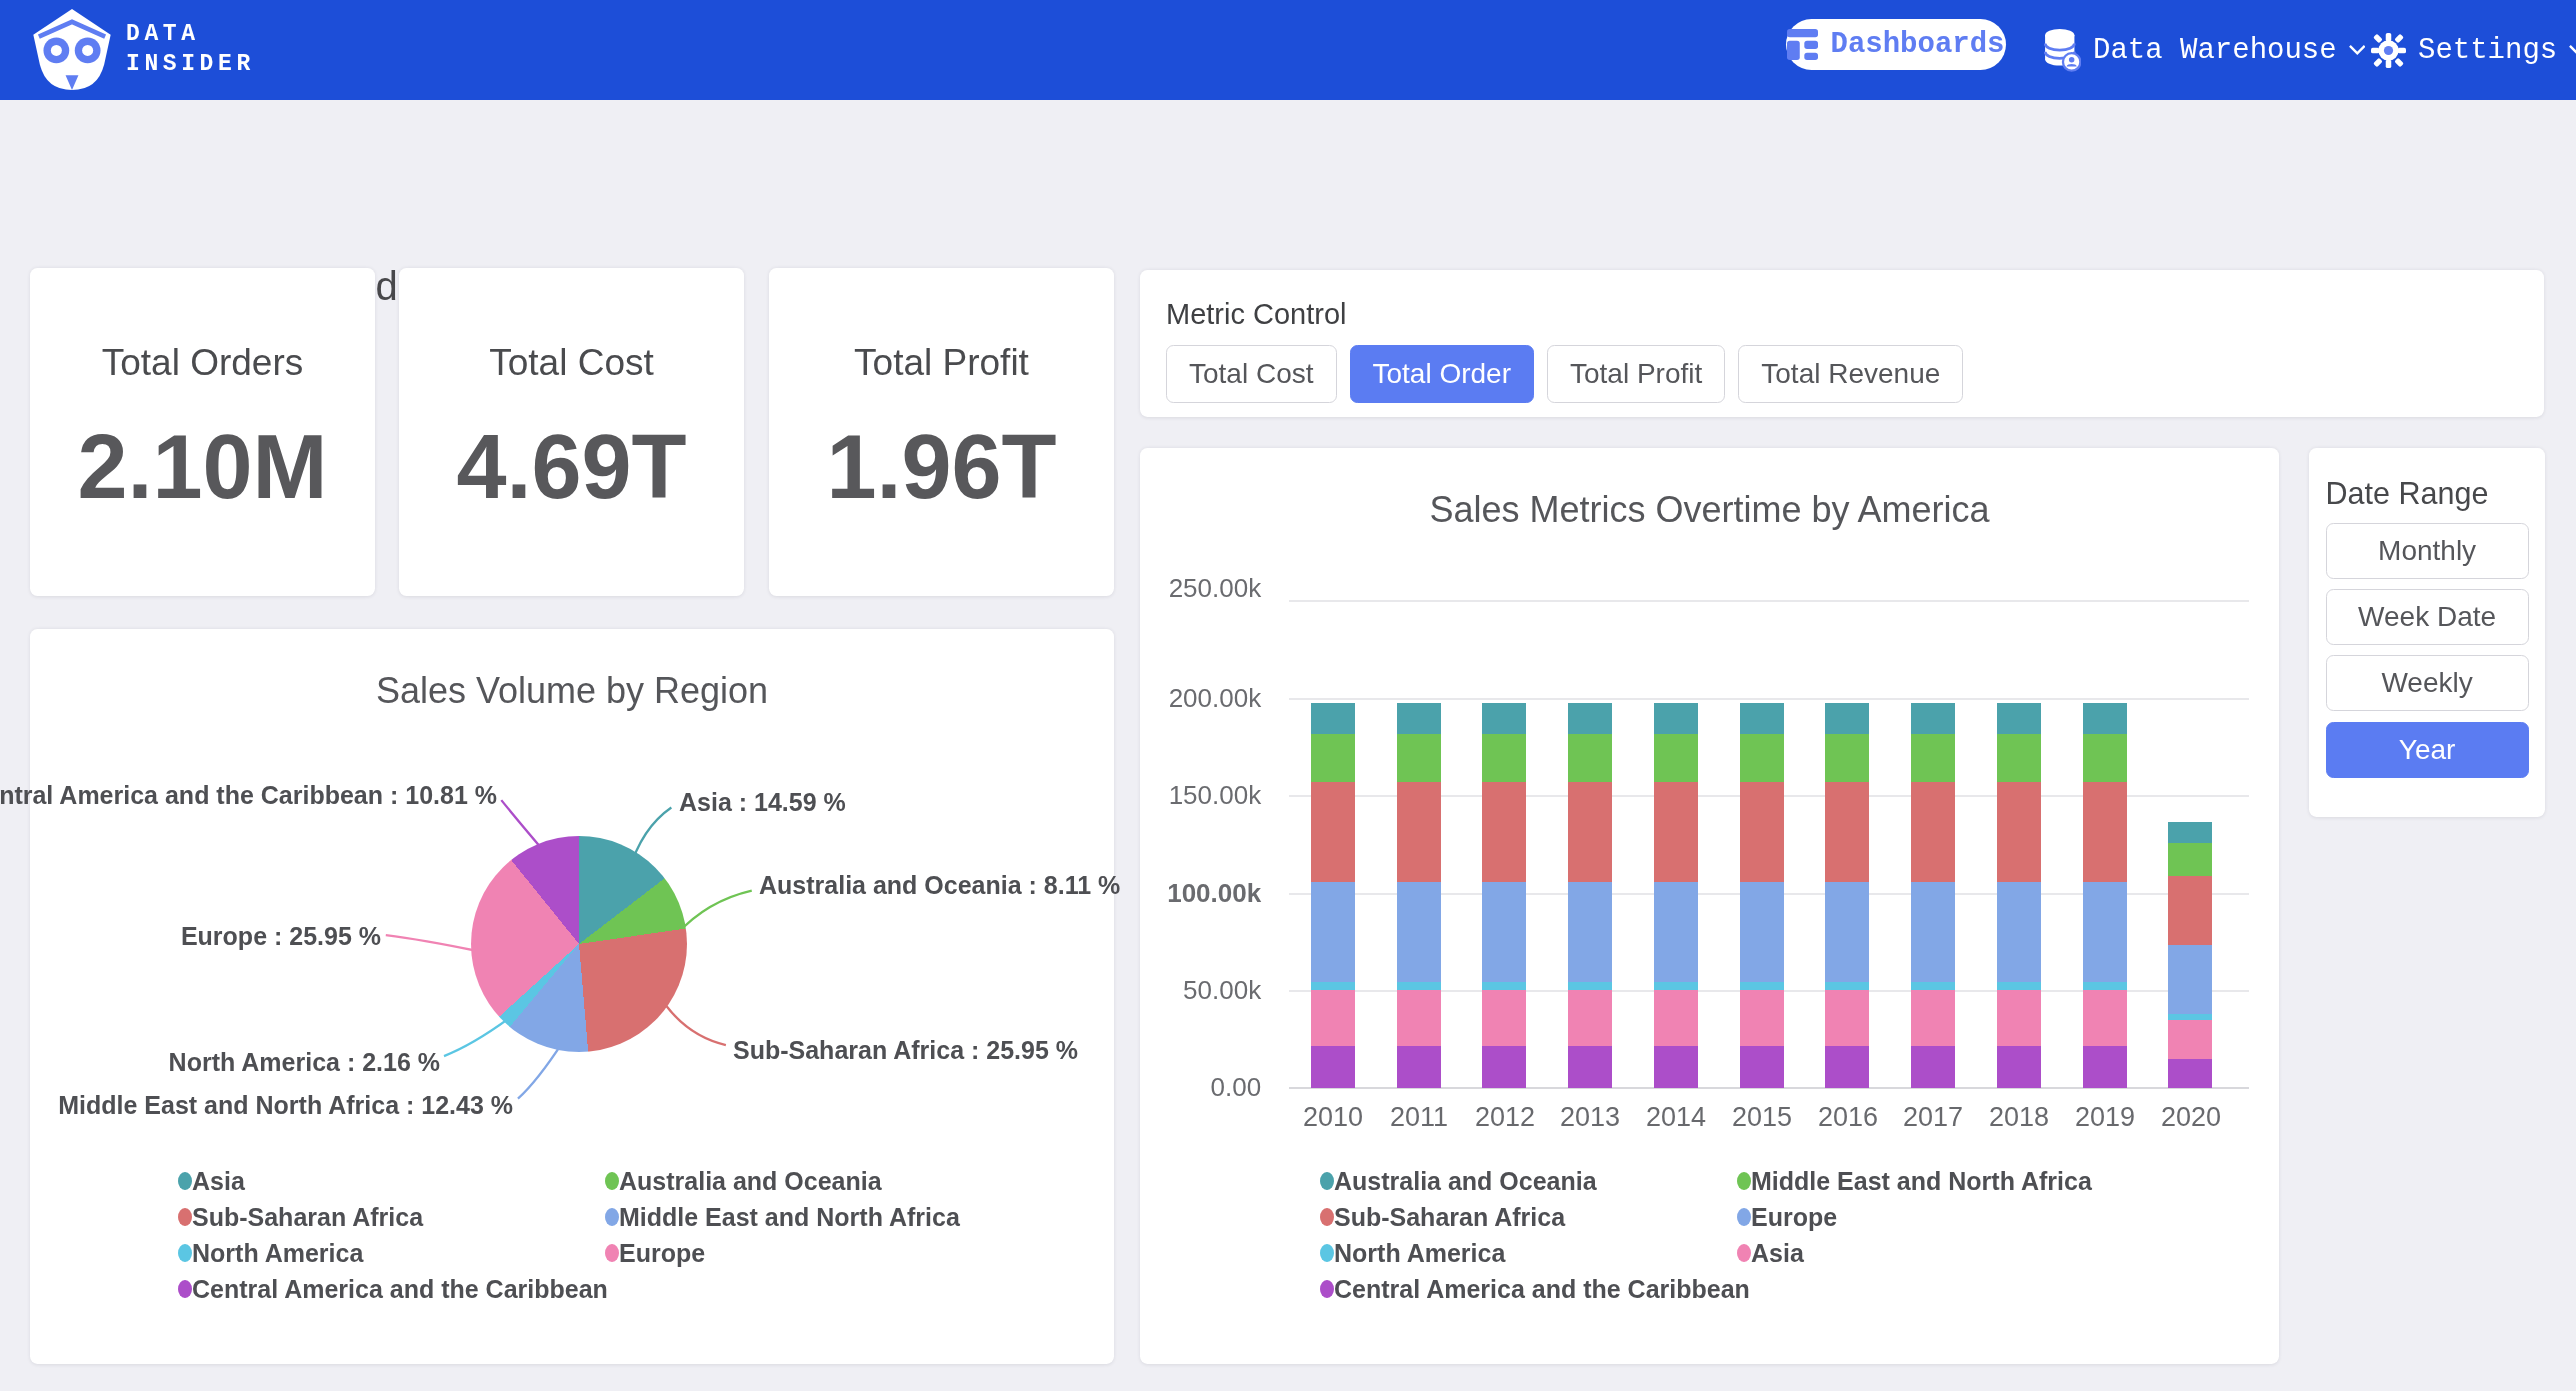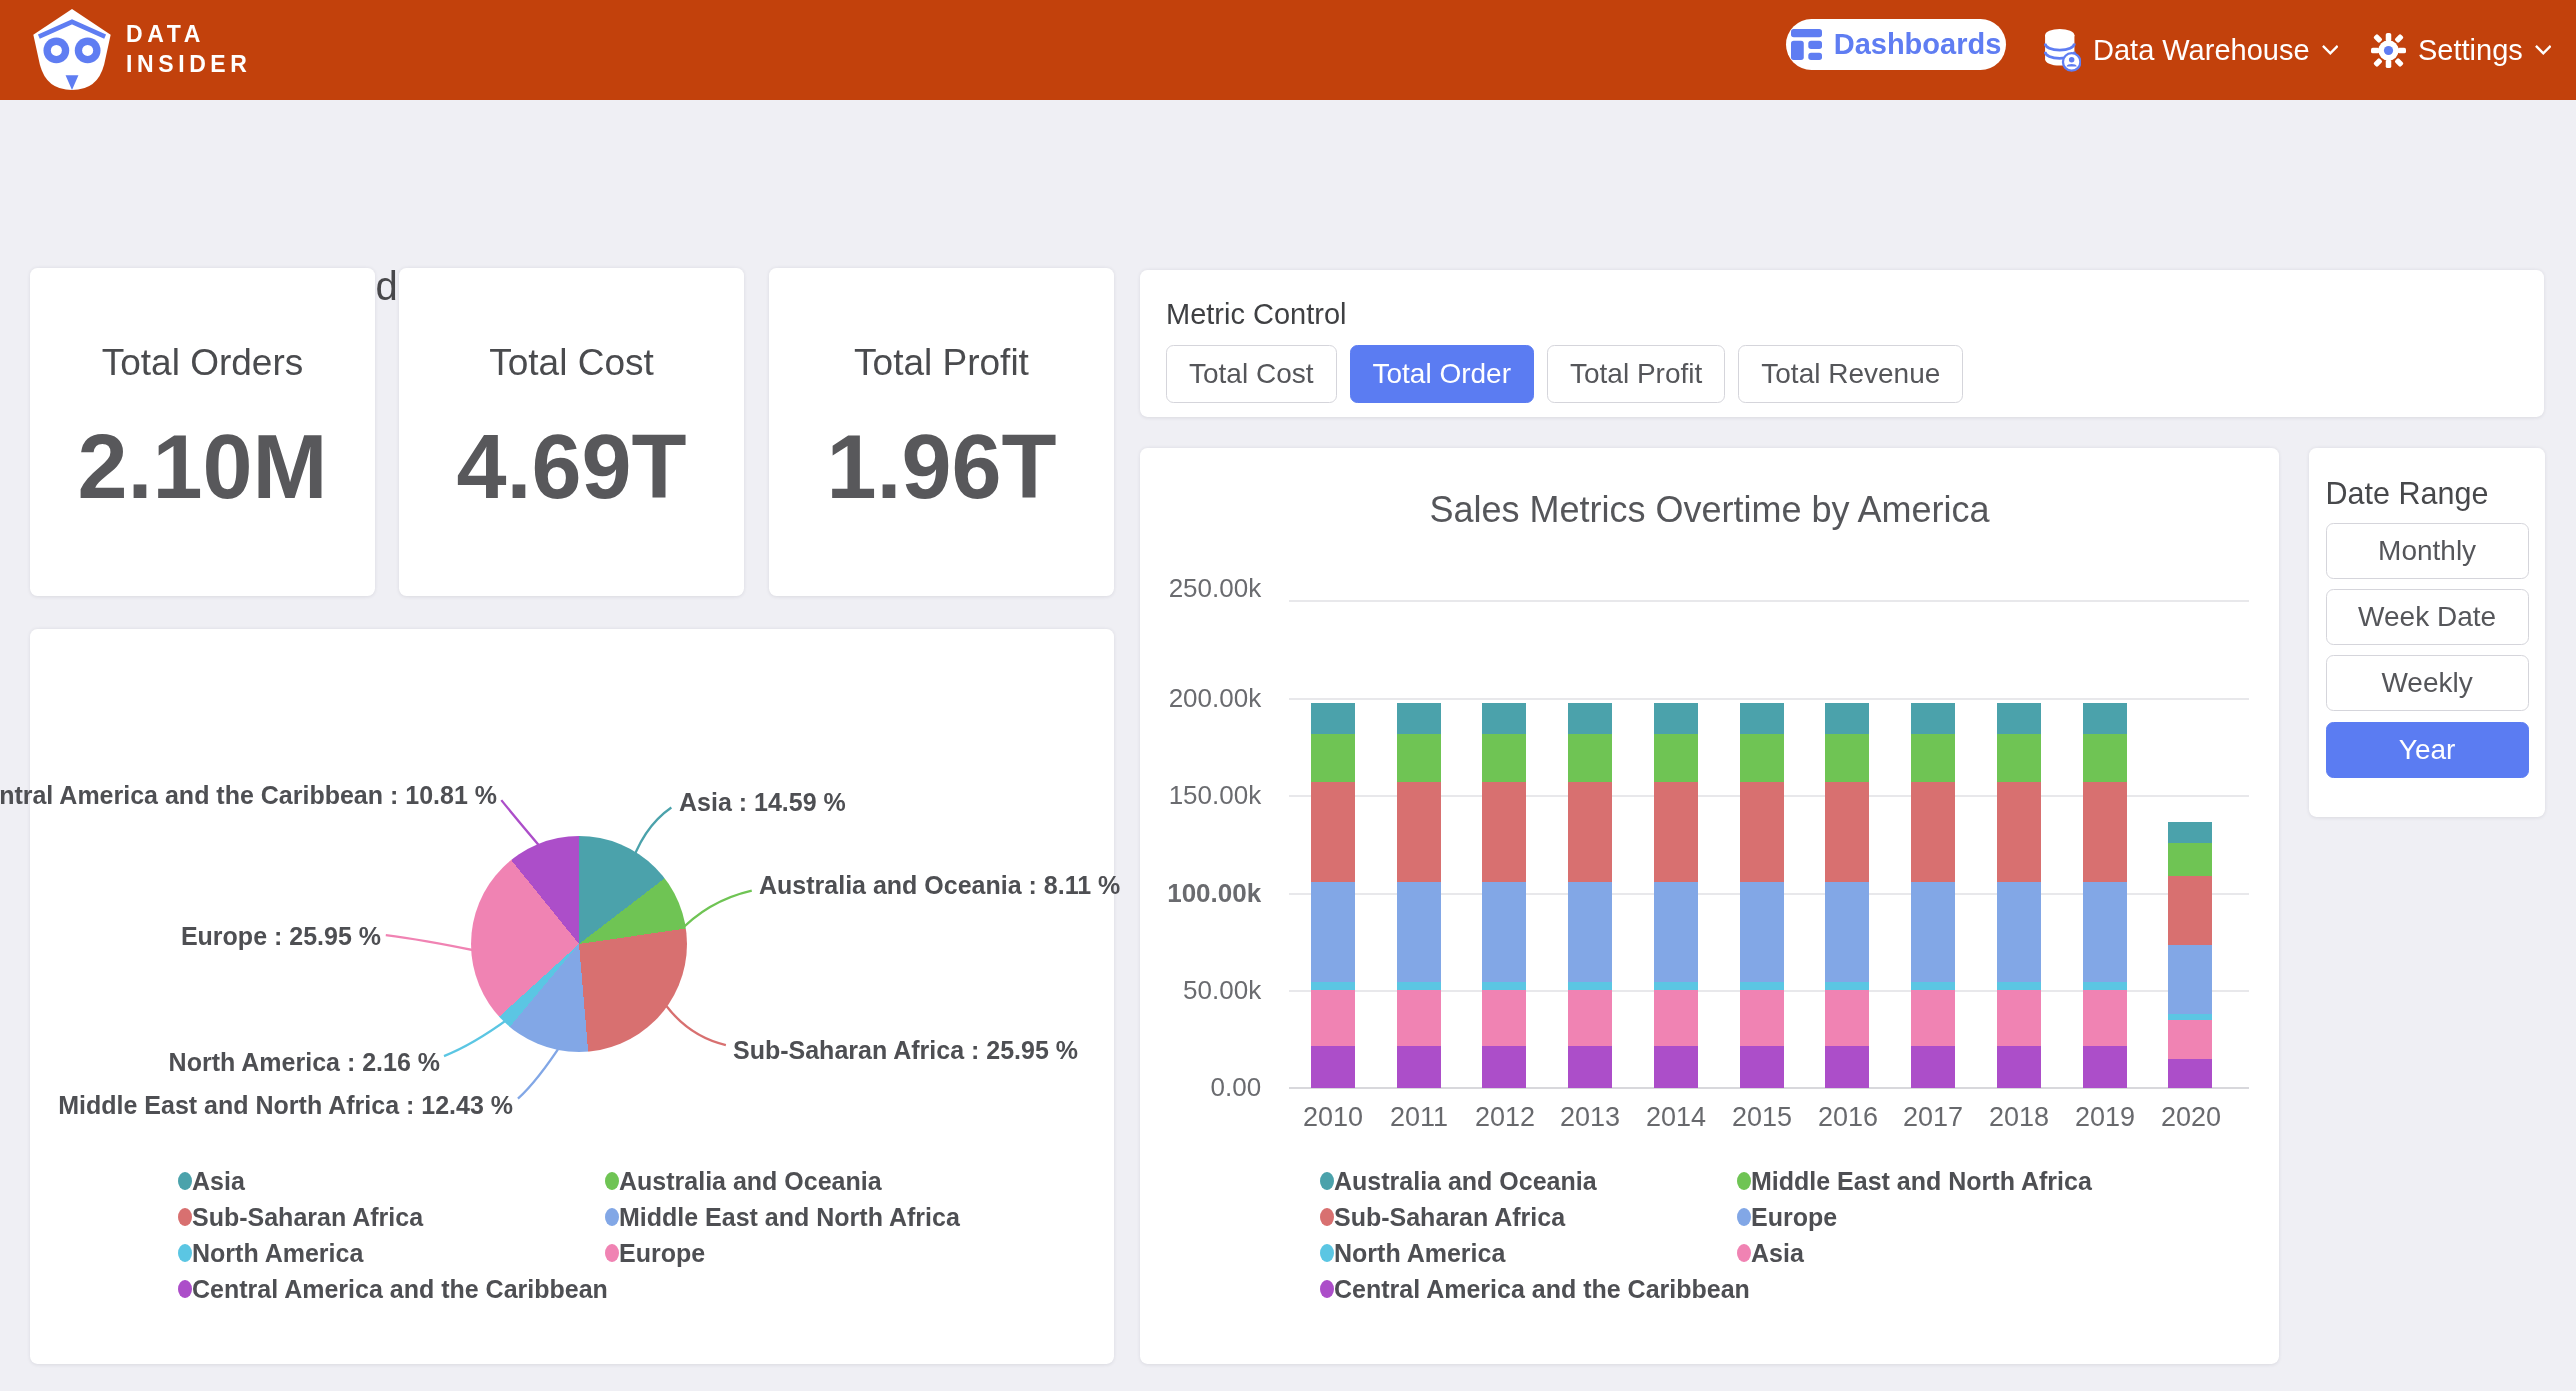--- a/index.html
+++ b/index.html
@@ -1,21 +1,21 @@
 <!DOCTYPE html>
 <html style="font-size:15px"><head>
 <meta charset="utf-8">
 <style>
   * { margin:0; padding:0; box-sizing:border-box; }
   html,body { width:2576px; height:1391px; }
   body { font-family:"Liberation Sans", sans-serif; background:#EFEFF4; overflow:hidden; }
   #app { position:relative; width:2576px; height:1391px; }
 
   
-  .navbar { position:absolute; left:0; top:0; width:2576px; height:100px; background:#c2410c; }
+  .navbar { position:absolute; left:0; top:0; width:2576px; height:100px; background:#1d4ed8;font-family:Liberation Mono, monospace; }
   .logo { position:absolute; left:33px; top:9.2px; width:78px; height:81px; }
   .brand { position:absolute; left:126px; top:18.5px; color:#fff; font-weight:bold;
            font-size:23px; letter-spacing:4.6px; line-height:30.5px; }
   .nav-pill { position:absolute; left:1786px; top:19.4px; width:220px; height:51px; background:#fff;
               border-radius:29px; display:flex; align-items:center; justify-content:center; gap:12px;
               color:#5F7DF2; font-size:29px; font-weight:600; cursor:pointer; }
   .nav-item { position:absolute; top:0; height:100px; display:flex; align-items:center; gap:12px;
               color:#fff; font-size:29px; cursor:pointer; }
   .nav-dw { left:2044px; }
   .nav-settings { left:2371px; }
@@ -201,20 +201,21 @@
     <div class="metric-title">Metric Control</div>
     <div class="metric-buttons" id="metric-buttons">
         <button class="btn">Total Cost</button>
         <button class="btn selected">Total Order</button>
         <button class="btn">Total Profit</button>
         <button class="btn">Total Revenue</button>
       </div>
   </div>
 
   <div class="card pie-card" id="pie-card">
+    <div class="chart-title">Sales Volume by Region</div>
     <svg class="pie-leader-svg" id="pie-leaders" viewBox="0 0 1173 795">
         <path d="M 694 193 Q 662 215 648 262" fill="none" stroke="#4BA2AB" stroke-width="2.5"></path>
         <path d="M 781 283 Q 733 294 700 330" fill="none" stroke="#6FC454" stroke-width="2.5"></path>
         <path d="M 753 450 Q 714 441 688 407" fill="none" stroke="#D87070" stroke-width="2.5"></path>
         <path d="M 528 508 Q 549 489 577 446" fill="none" stroke="#82A7E6" stroke-width="2.5"></path>
         <path d="M 448 462 Q 479 450 520 420" fill="none" stroke="#5BC6E3" stroke-width="2.5"></path>
         <path d="M 385 331 Q 425 336 483 348" fill="none" stroke="#F083B3" stroke-width="2.5"></path>
         <path d="M 510 185 Q 531 211 567 253" fill="none" stroke="#AC4EC9" stroke-width="2.5"></path>
       </svg>
     <div class="pie-circle" id="pie-circle" style="background: conic-gradient(rgb(75, 162, 171) 0deg, rgb(75, 162, 171) 52.52deg, rgb(111, 196, 84) 52.52deg, rgb(111, 196, 84) 81.72deg, rgb(216, 112, 112) 81.72deg, rgb(216, 112, 112) 175.14deg, rgb(130, 167, 230) 175.14deg, rgb(130, 167, 230) 219.89deg, rgb(91, 198, 227) 219.89deg, rgb(91, 198, 227) 227.66deg, rgb(240, 131, 179) 227.66deg, rgb(240, 131, 179) 321.08deg, rgb(172, 78, 201) 321.08deg, rgb(172, 78, 201) 360deg);"></div>

